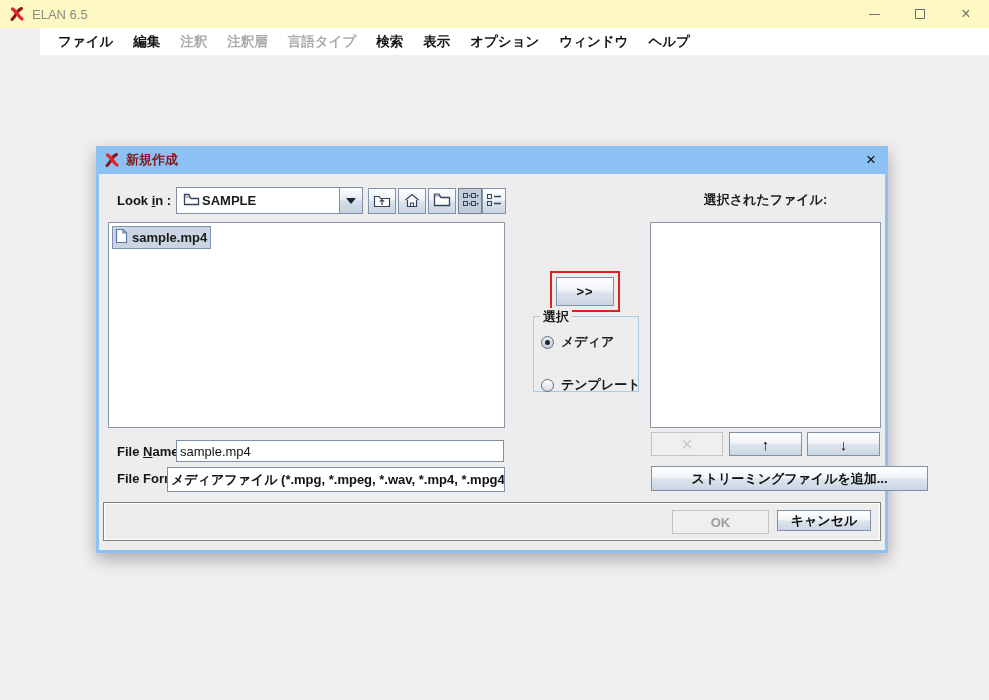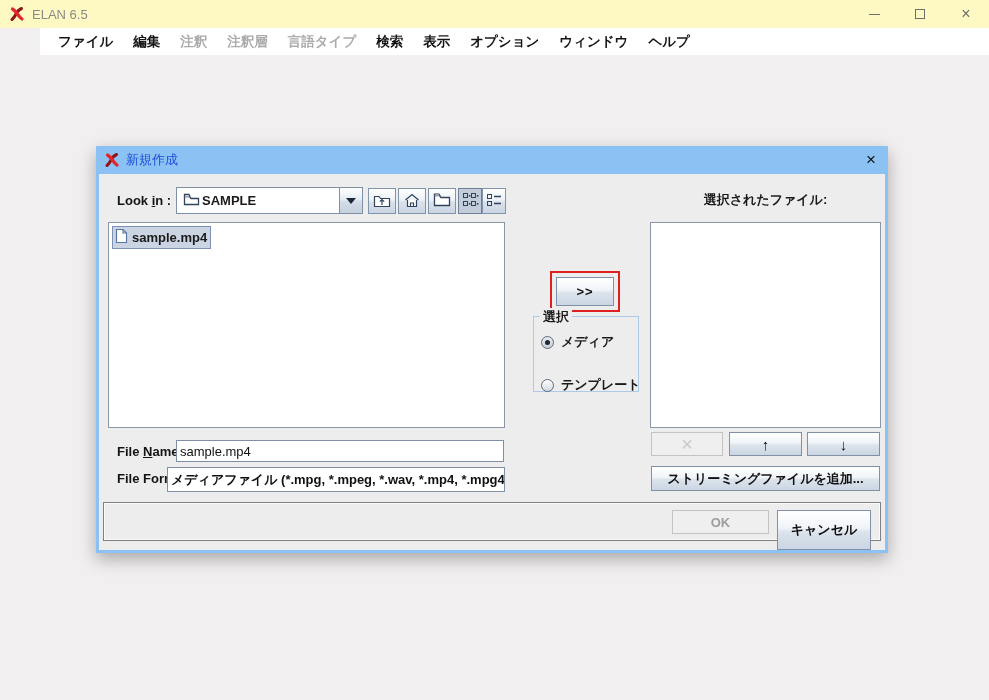--- a/index.html
+++ b/index.html
@@ -27,21 +27,21 @@
              display:flex; align-items:center; padding-left:8px;margin-left:40px; }
   .menu-item { padding:0 10px; font-weight:bold; font-size:13.5px; color:#141414; }
   .menu-item.disabled { color:#ABABAB; }
   .workspace { position:absolute; top:55px; left:0; right:0; bottom:0; background:#F1EFF0; }
 
   
   .dialog { position:absolute; left:96px; top:146px; width:792px; height:407px;
             box-shadow:0 6px 16px rgba(0,0,0,.30); }
   .dlg-titlebar { position:absolute; top:0; left:0; width:792px; height:28px; background:#8BC1F3;
                   display:flex; align-items:center; }
-  .dlg-title { margin-left:6px; font-weight:400; color:#1d4ed8; }
+  .dlg-title { margin-left:6px; font-weight:700; color:#7f1d1d; }
   .dlg-icon { margin-left:8px; display:flex; }
   .dlg-close { position:absolute; right:4px; top:0; width:26px; height:28px;
                display:flex; align-items:center; justify-content:center;
                color:#101010; font-size:17px; }
   .dlg-body { position:absolute; top:28px; left:0; right:0; bottom:0; background:#EDEDED;
               border:3px solid #8BC1F3; border-top:none; }
   .label-bold { position:absolute; font-weight:bold; color:#141414; white-space:nowrap;margin-left:9px; }
   .mn { text-decoration:underline; }
 
   
@@ -250,28 +250,28 @@
 
     <div class="jbutton disabled" style="left:555px; top:286px; width:72px; height:24px;">
       <span class="remove-glyph">×</span>
     </div>
     <div class="jbutton" style="left:633px; top:286px; width:73px; height:24px;">
       <span class="arrow-glyph">↑</span>
     </div>
     <div class="jbutton" style="left:711px; top:286px; width:73px; height:24px;">
       <span class="arrow-glyph">↓</span>
     </div>
-    <div class="jbutton" style="left:555px; top:320px; width:229px; height:25px;">ストリーミングファイルを追加...</div>
+    <div class="jbutton" style="left:555px; top:320px; width:277px; height:25px;">ストリーミングファイルを追加...</div>
 
     <span class="label-bold" style="left:12px; top:298px;"><span>File </span><span class="mn">N</span><span>ame</span></span>
     <input class="textfield" style="left: 80px; top: 294px; width: 328px; height: 22px;" value="sample.mp4">
 
     <span class="label-bold" style="left:12px; top:325px;"><span>File Forma</span><span class="mn">t</span><span></span></span>
     <div class="textfield formatfield" style="left:71px; top:321px; width:338px; height:25px;">
       <span>メディアファイル (*.mpg, *.mpeg, *.wav, *.mp4, *.mpg4, *.m</span>
     </div>
 
     <div class="etched-panel" style="left:7px; top:356px; width:778px; height:39px;"></div>
     <div class="jbutton disabled" style="left:576px; top:364px; width:97px; height:24px;">OK</div>
-    <div class="jbutton" style="left:681px; top:364px; width:94px; height:40px;">キャンセル</div>
+    <div class="jbutton" style="left:681px; top:364px; width:94px; height:21px;">キャンセル</div>
   </div>
 
 </div>
 
 </body></html>

